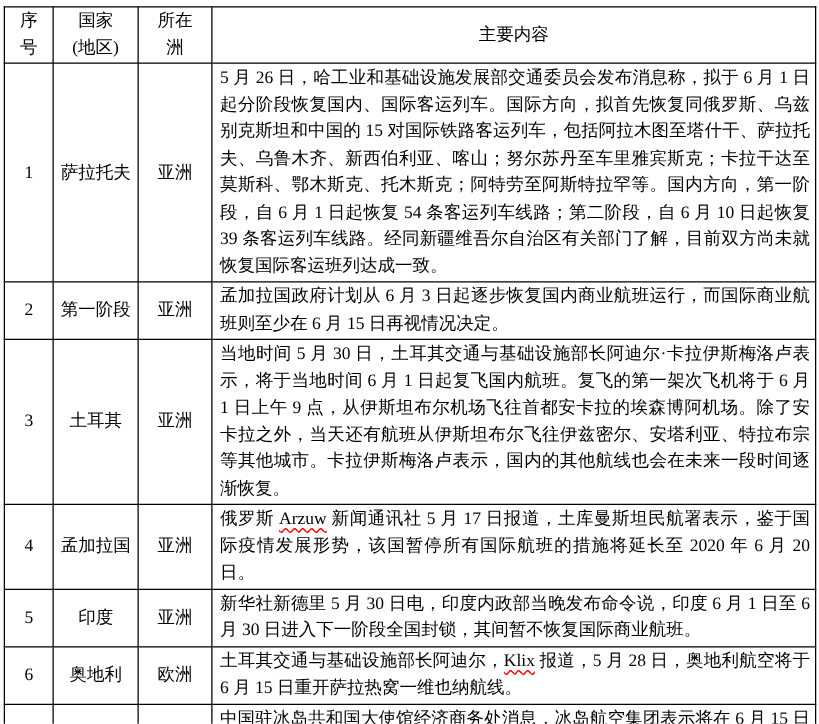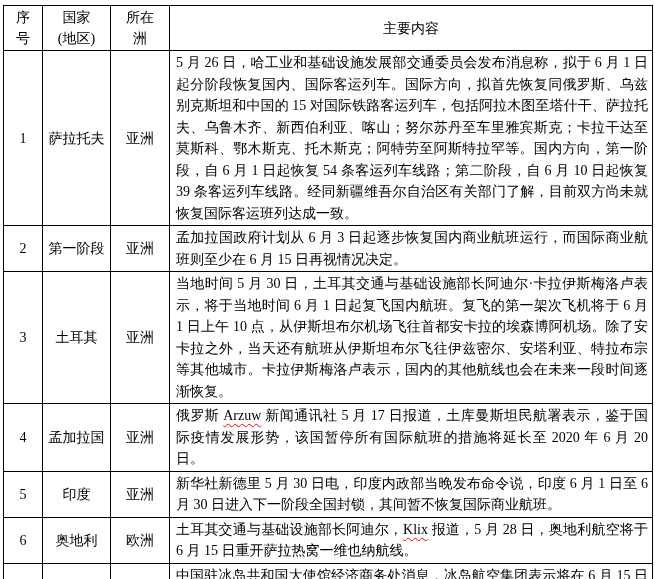--- a/index.html
+++ b/index.html
@@ -93,21 +93,21 @@
         <tr>
           <td class="cell-center">2</td>
           <td class="cell-center">第一阶段</td>
           <td class="cell-center">亚洲</td>
           <td class="cell-content"><span>孟加拉国政府计划从 6 月 3 日起逐步恢复国内商业航班运行，而国际商业航班则至少在 6 月 15 日再视情况决定。</span></td>
         </tr>
         <tr>
           <td class="cell-center">3</td>
           <td class="cell-center">土耳其</td>
           <td class="cell-center">亚洲</td>
-          <td class="cell-content"><span>当地时间 5 月 30 日，土耳其交通与基础设施部长阿迪尔·卡拉伊斯梅洛卢表示，将于当地时间 6 月 1 日起复飞国内航班。复飞的第一架次飞机将于 6 月 1 日上午 10 点，从伊斯坦布尔机场飞往首都安卡拉的埃森博阿机场。除了安卡拉之外，当天还有航班从伊斯坦布尔飞往伊兹密尔、安塔利亚、特拉布宗等其他城市。卡拉伊斯梅洛卢表示，国内的其他航线也会在未来一段时间逐渐恢复。</span></td>
+          <td class="cell-content"><span>当地时间 5 月 30 日，土耳其交通与基础设施部长阿迪尔·卡拉伊斯梅洛卢表示，将于当地时间 6 月 1 日起复飞国内航班。复飞的第一架次飞机将于 6 月 1 日上午 9 点，从伊斯坦布尔机场飞往首都安卡拉的埃森博阿机场。除了安卡拉之外，当天还有航班从伊斯坦布尔飞往伊兹密尔、安塔利亚、特拉布宗等其他城市。卡拉伊斯梅洛卢表示，国内的其他航线也会在未来一段时间逐渐恢复。</span></td>
         </tr>
         <tr>
           <td class="cell-center">4</td>
           <td class="cell-center">孟加拉国</td>
           <td class="cell-center">亚洲</td>
           <td class="cell-content"><span>俄罗斯 </span><span class="misspelled">Arzuw</span><span> 新闻通讯社 5 月 17 日报道，土库曼斯坦民航署表示，鉴于国际疫情发展形势，该国暂停所有国际航班的措施将延长至 2020 年 6 月 20 日。</span></td>
         </tr>
         <tr>
           <td class="cell-center">5</td>
           <td class="cell-center">印度</td>

